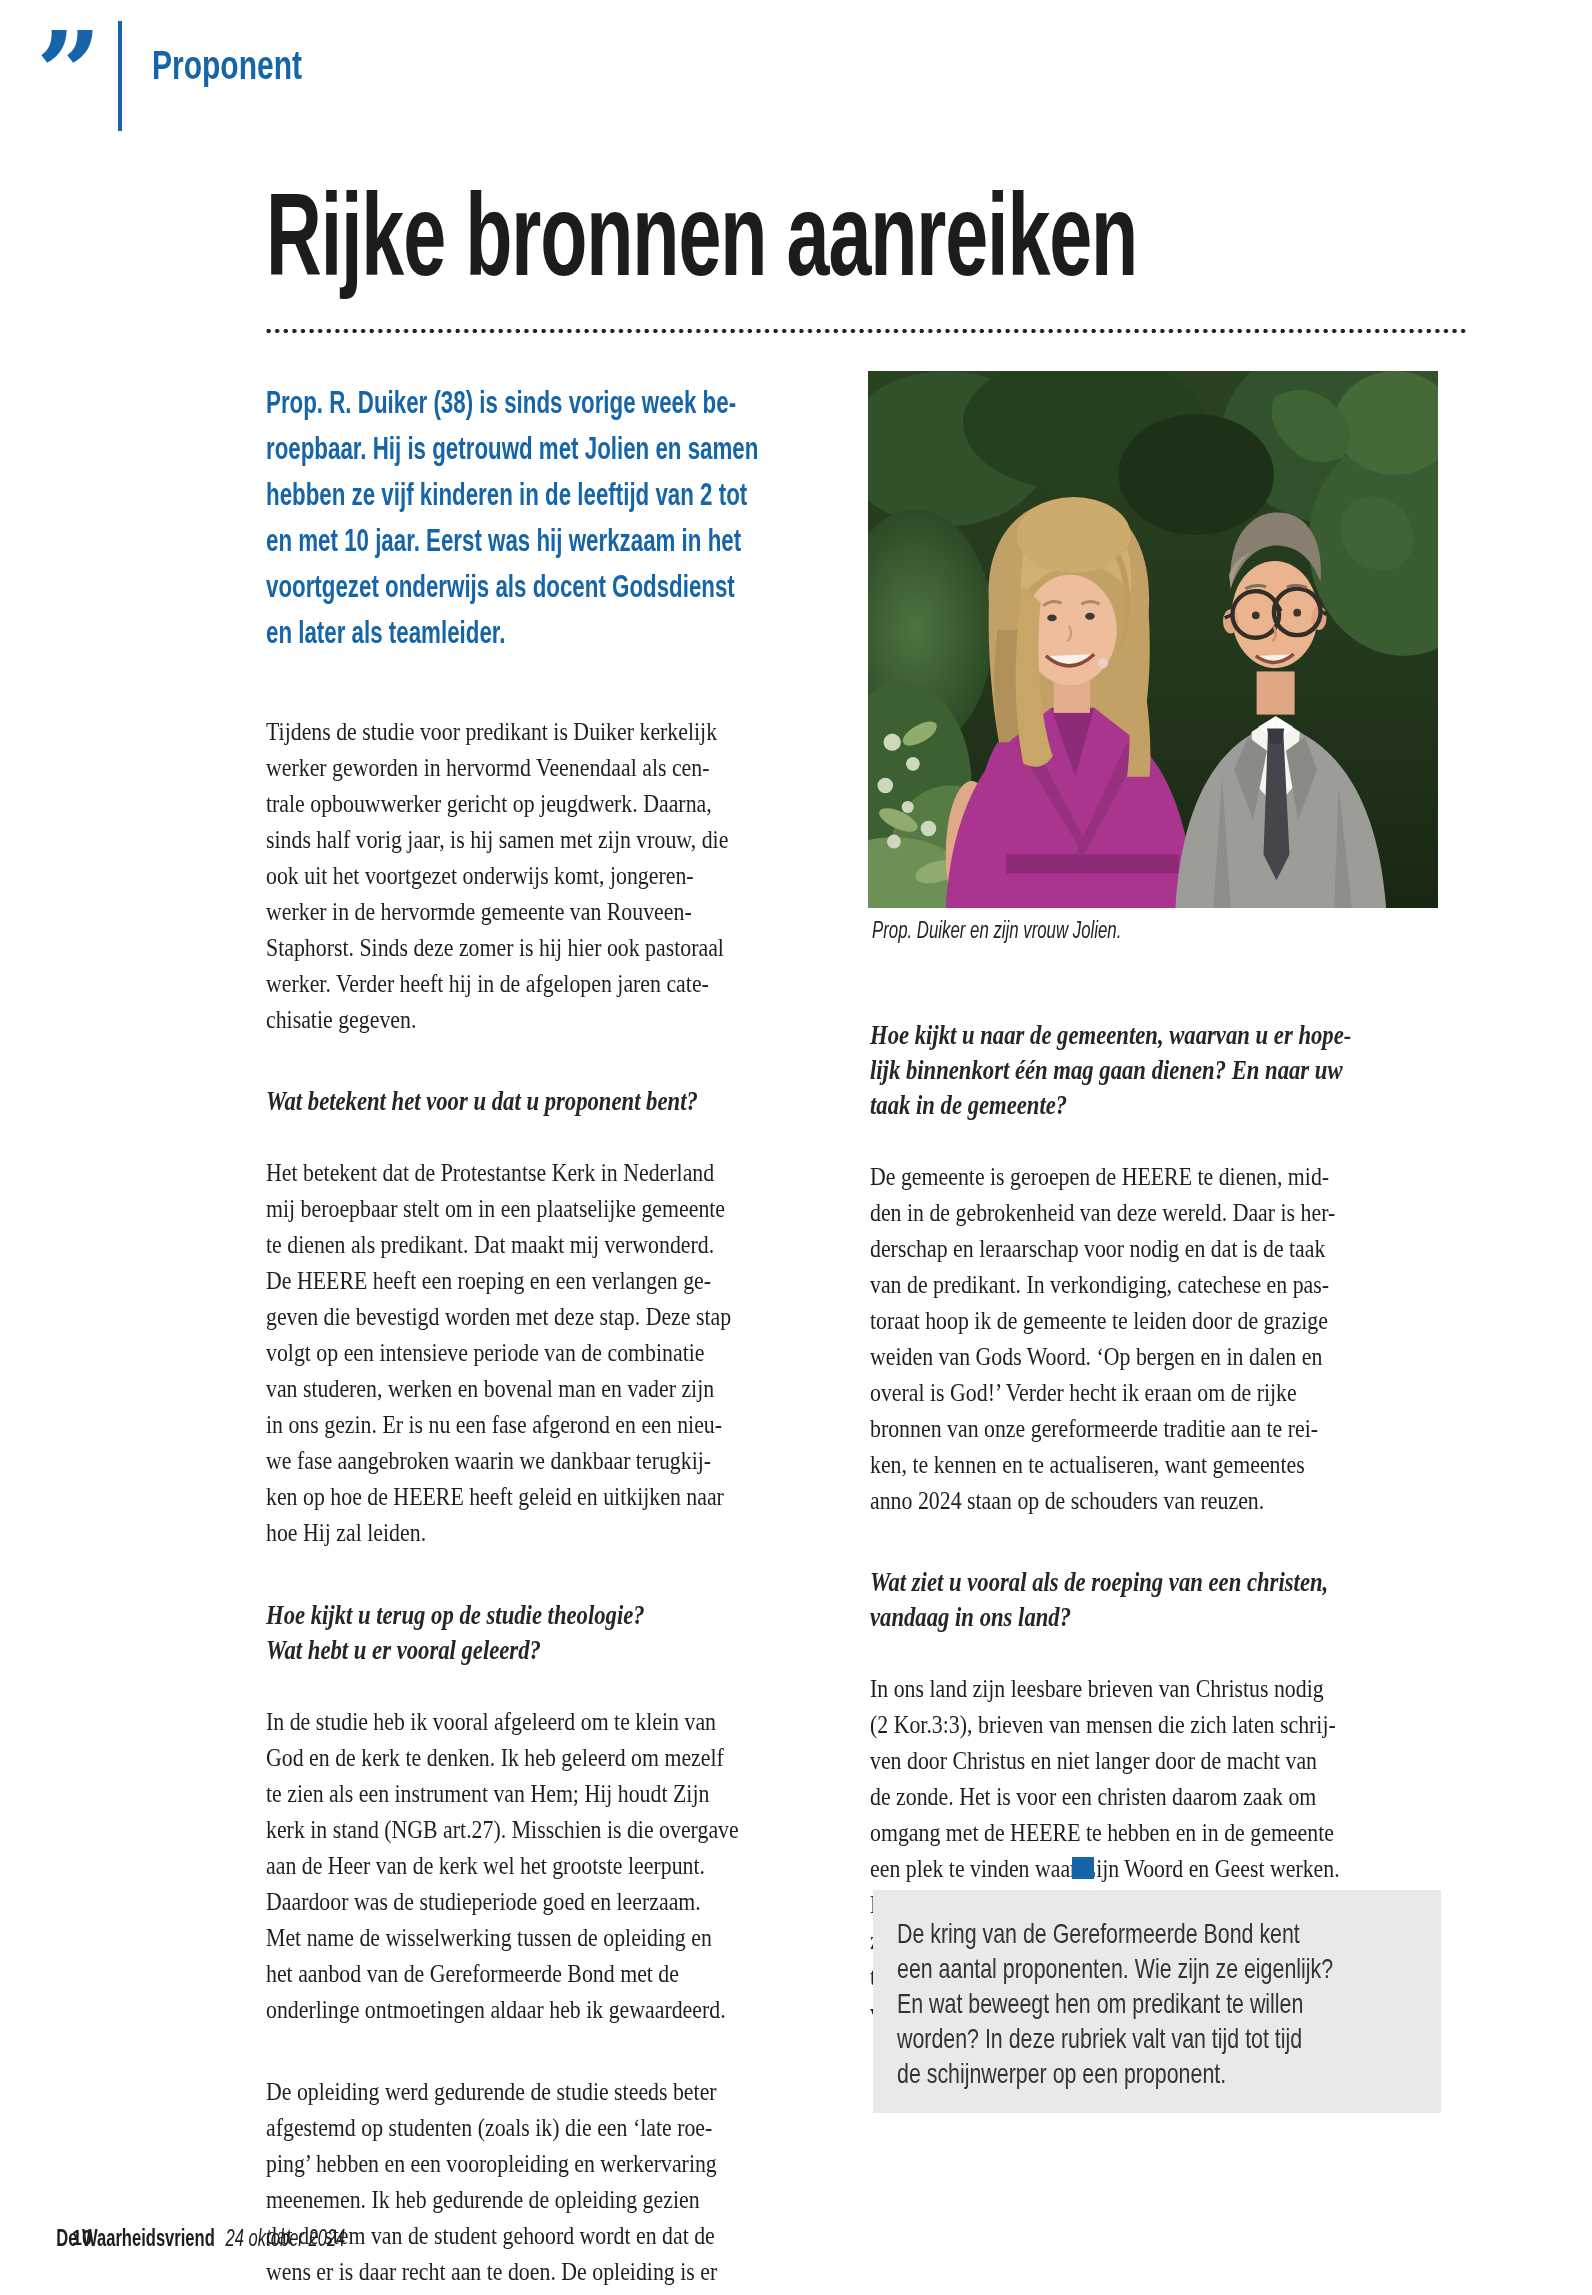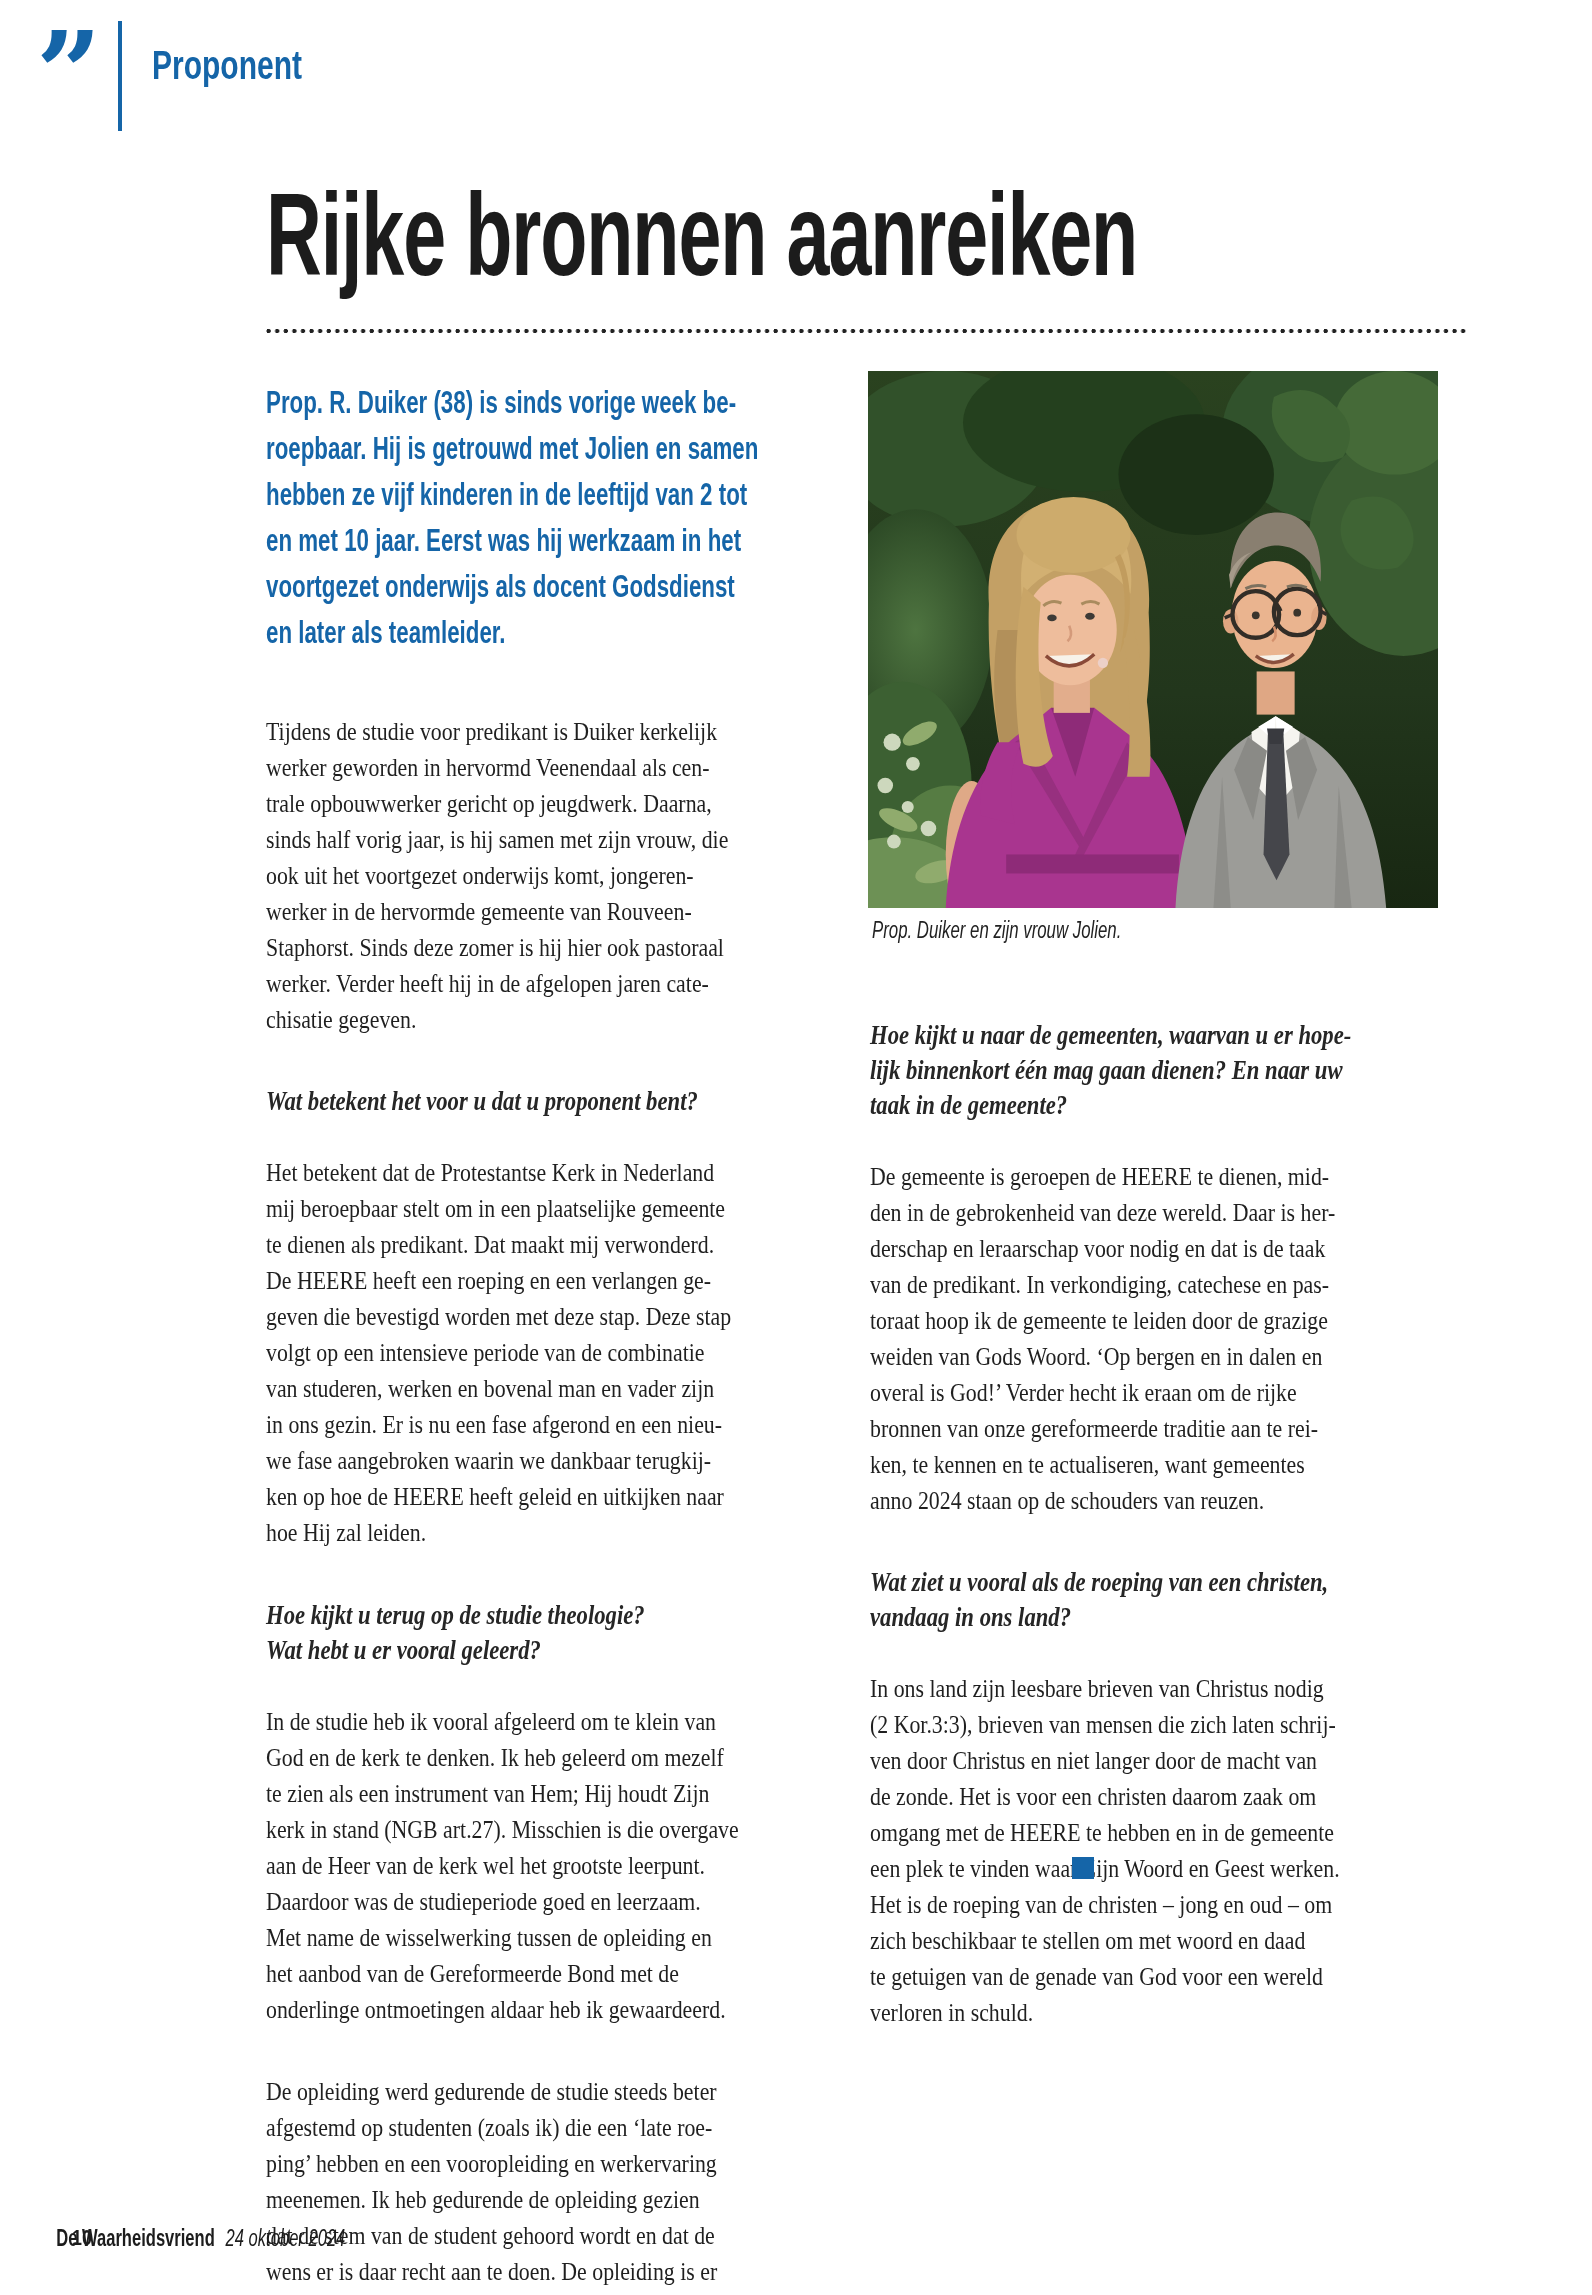--- a/index.html
+++ b/index.html
@@ -294,20 +294,27 @@
 omgang met de HEERE te hebben en in de gemeente
 een plek te vinden waar Zijn Woord en Geest werken.
 Het is de roeping van de christen – jong en oud – om
 zich beschikbaar te stellen om met woord en daad
 te getuigen van de genade van God voor een wereld
 verloren in schuld.</p>
   </div>
 
   <div class="end-marker"></div>
 
+  <div class="info-box">
+    <div class="box-text">De kring van de Gereformeerde Bond kent
+een aantal proponenten. Wie zijn ze eigenlijk?
+En wat beweegt hen om predikant te willen
+worden? In deze rubriek valt van tijd tot tijd
+de schijnwerper op een proponent.</div>
+  </div>
 
   <div class="page-number">10</div>
   <div class="footer-center">
     <span class="inner">
       <span class="mag">De Waarheidsvriend</span>
       <span class="date">24 oktober 2024</span>
     </span>
   </div>
 
 </div>

